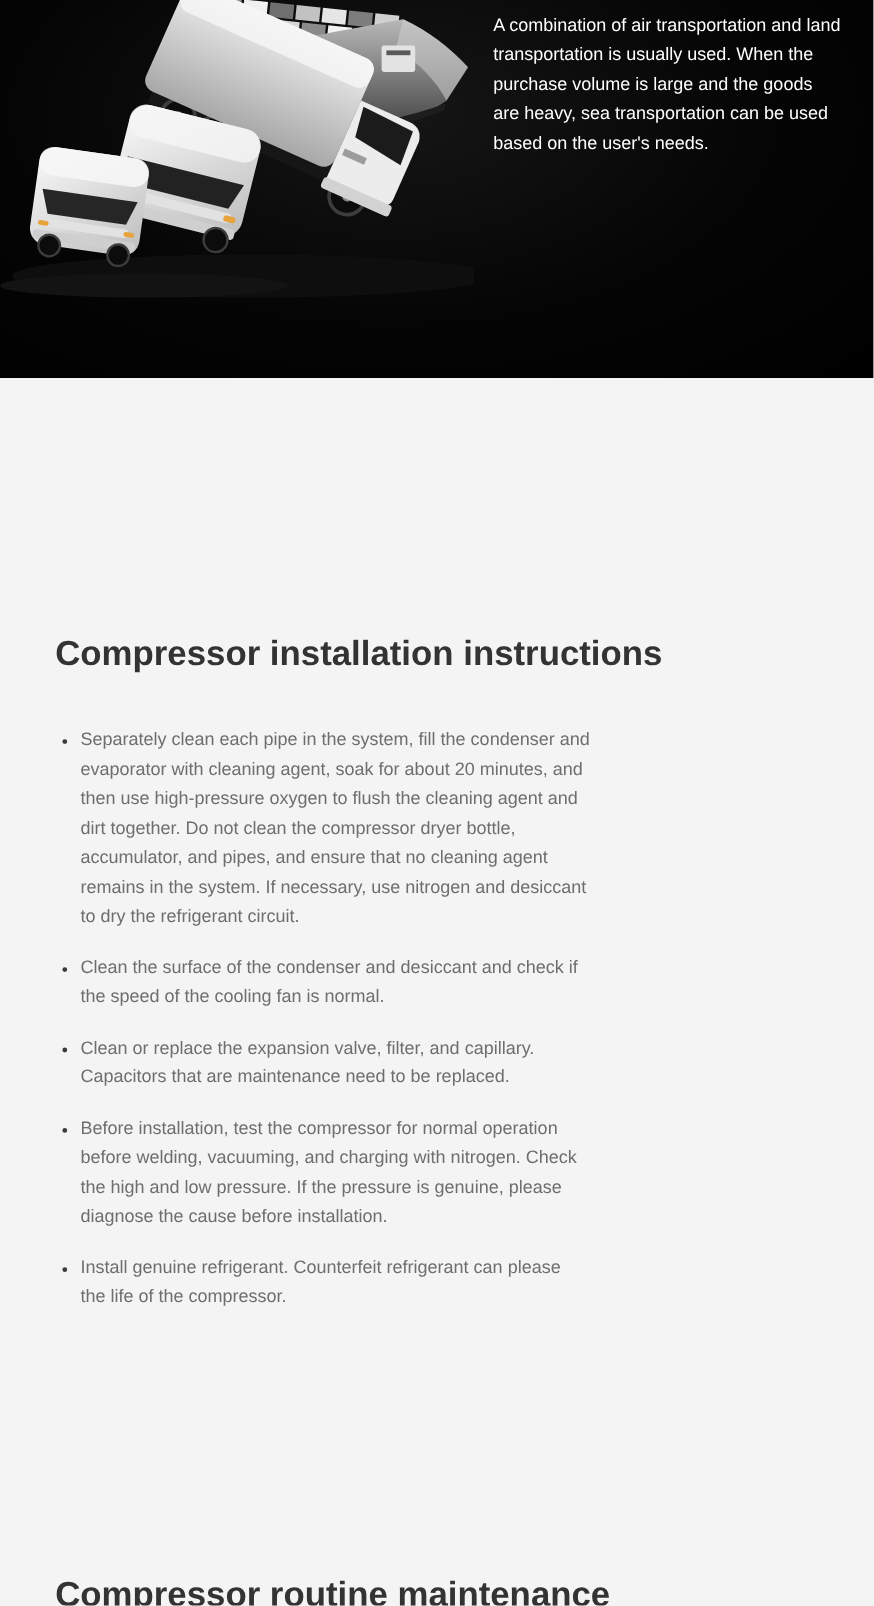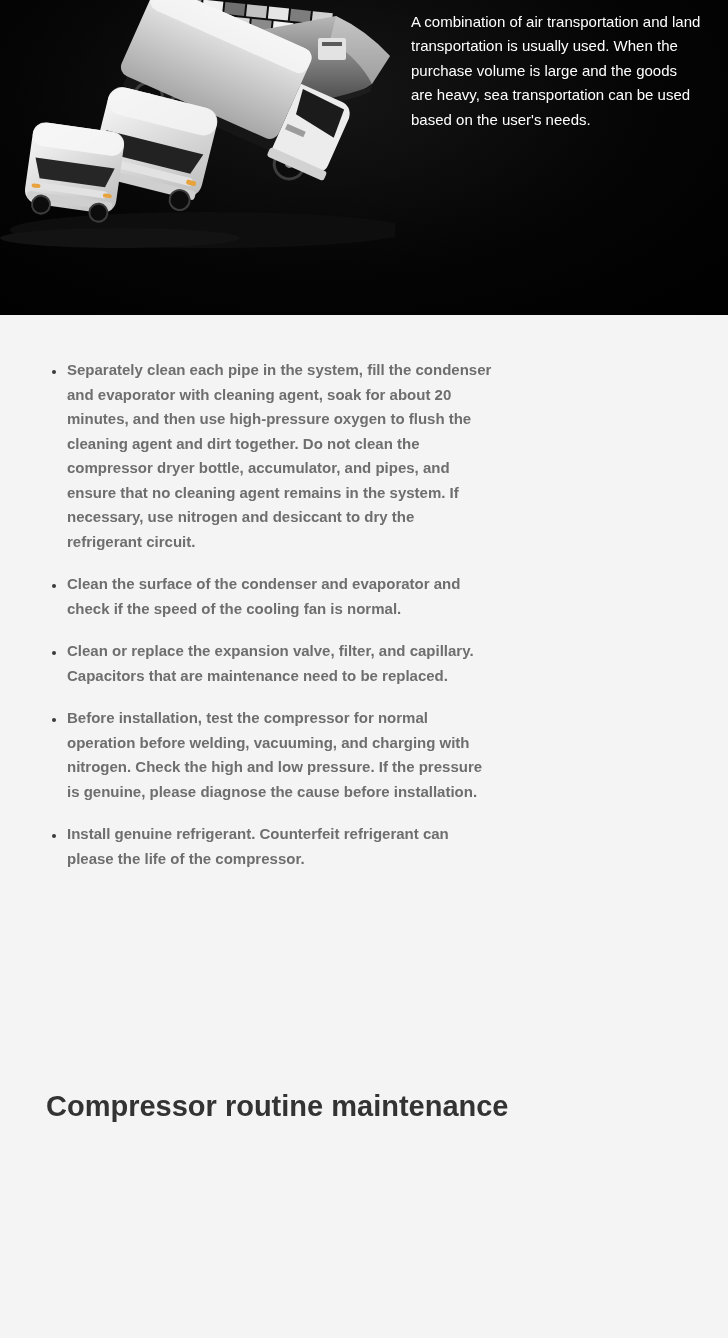--- a/index.html
+++ b/index.html
@@ -30,21 +30,21 @@
   }
   .title-installation{padding-top:213px;}
   .title-maintenance{padding-top:200px;}
   ul.bullets{
     margin:43px 0 0 0;
     padding:0 0 0 20px;
     width:426px;
     color:#6e6e6e;font-size:15px;line-height:24.5px;
     list-style-type:disc;
   }
-  ul.bullets li{margin:0 0 18px 0;padding-left:1px;font-weight:bold;}
+  ul.bullets li{margin:0 0 18px 0;padding-left:1px;}
   ul.bullets li::marker{color:#3a3a3a;font-size:12px;}
 </style>
 </head>
 <body>
 
 <div class="hero">
   <div class="hero-art">
     <svg width="395" height="250" viewBox="0 0 395 250" xmlns="http://www.w3.org/2000/svg">
       <defs>
         <linearGradient id="gBody" x1="0" y1="0" x2="1" y2="1">
@@ -138,23 +138,24 @@
         <circle cx="100" cy="210" r="9" fill="#0c0c0c" stroke="#3d3d3d" stroke-width="2"></circle>
         <rect x="30" y="190" width="9" height="4" rx="2" fill="#e8a33d"></rect>
         <rect x="102" y="190" width="9" height="4" rx="2" fill="#e8a33d"></rect>
       </g>
     </svg>
   </div>
   <div class="hero-caption">A combination of air transportation and land transportation is usually used. When the purchase volume is large and the goods are heavy, sea transportation can be used based on the user's needs.</div>
 </div>
 
 <div class="content">
+  <h2 class="section-title title-installation">Compressor installation instructions</h2>
 
   <ul class="bullets">
       <li>Separately clean each pipe in the system, fill the condenser and evaporator with cleaning agent, soak for about 20 minutes, and then use high-pressure oxygen to flush the cleaning agent and dirt together. Do not clean the compressor dryer bottle, accumulator, and pipes, and ensure that no cleaning agent remains in the system. If necessary, use nitrogen and desiccant to dry the refrigerant circuit.</li>
-      <li>Clean the surface of the condenser and evaporator and check if the speed of the cooling fan is normal.</li>
+      <li>Clean the surface of the condenser and desiccant and check if the speed of the cooling fan is normal.</li>
       <li>Clean or replace the expansion valve, filter, and capillary. Capacitors that are maintenance need to be replaced.</li>
       <li>Before installation, test the compressor for normal operation before welding, vacuuming, and charging with nitrogen. Check the high and low pressure. If the pressure is genuine, please diagnose the cause before installation.</li>
       <li>Install genuine refrigerant. Counterfeit refrigerant can please the life of the compressor.</li>
     </ul>
 
   <h2 class="section-title title-maintenance">Compressor routine maintenance</h2>
 </div>
 
 </body></html>

